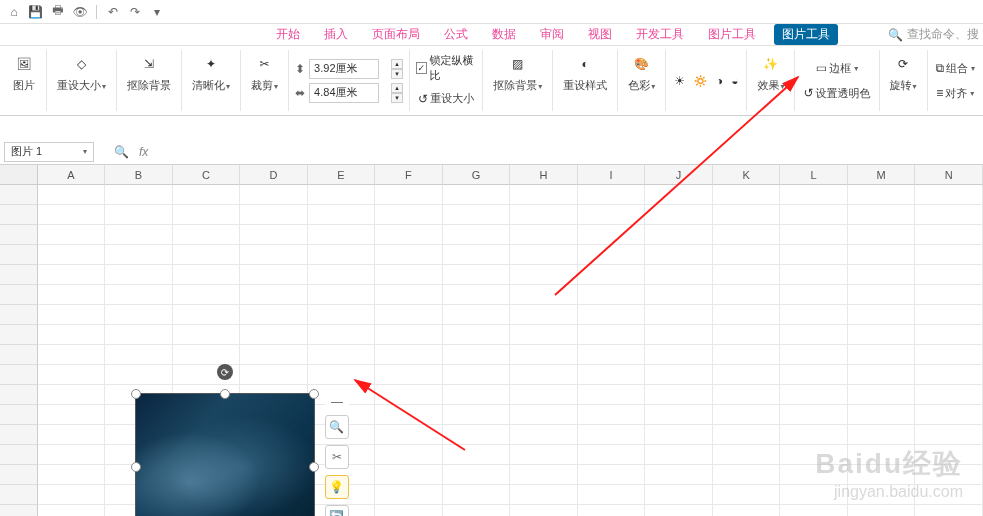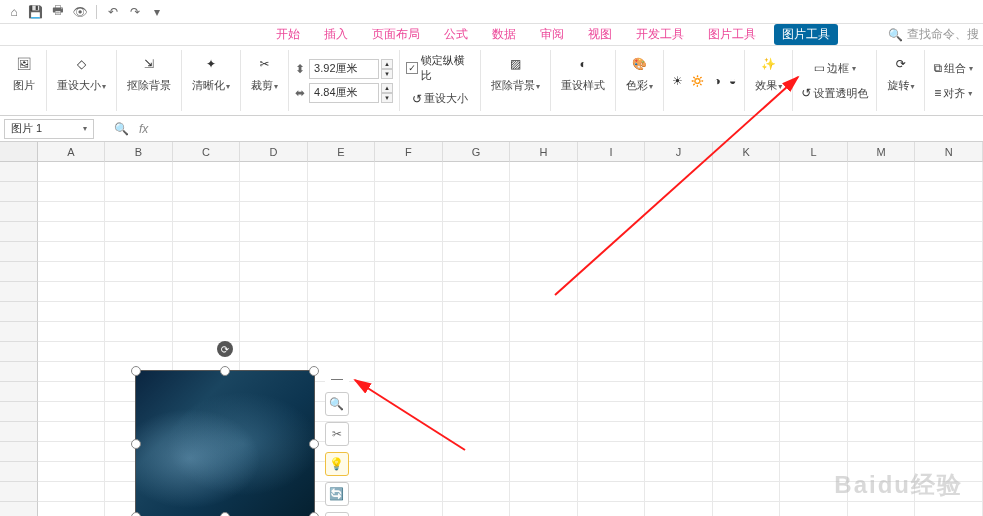--- a/index.html
+++ b/index.html
@@ -17,28 +17,28 @@
     .ribbon { display: flex; height: 70px; background: #fff; border-bottom: 1px solid #d0d0d0; padding: 4px 2px; }
     .ribbon-group { display: flex; flex-direction: column; align-items: center; justify-content: space-between; padding: 0 6px; border-right: 1px solid #e5e5e5; }
     .ribbon-group.no-border { border-right: none; }
     .ribbon-btn-large { display: flex; flex-direction: column; align-items: center; justify-content: center; gap: 2px; padding: 2px 4px; cursor: pointer; }
     .ribbon-btn-large .icon { width: 24px; height: 24px; display: flex; align-items: center; justify-content: center; }
     .ribbon-label { font-size: 11px; color: #444; white-space: nowrap; }
     .ribbon-row { display: flex; align-items: center; gap: 4px; }
     .ribbon-small-btn { display: flex; align-items: center; gap: 2px; cursor: pointer; padding: 2px; }
     .dropdown-arrow { font-size: 8px; color: #666; margin-left: 1px; }
 
-    .size-input { display: flex; align-items: center; gap: 2px; }
+    .size-input { display: flex; align-items: center; gap: 12px; }
     .size-field { width: 70px; height: 20px; border: 1px solid #ccc; padding: 0 4px; font-size: 11px; display: flex; align-items: center; background: #fff; }
     .spinner { display: flex; flex-direction: column; }
     .spinner-btn { width: 12px; height: 10px; border: 1px solid #ccc; font-size: 7px; display: flex; align-items: center; justify-content: center; background: #f5f5f5; cursor: pointer; }
     .checkbox-row { display: flex; align-items: center; gap: 3px; font-size: 11px; }
     .checkbox { width: 12px; height: 12px; border: 1px solid #888; display: flex; align-items: center; justify-content: center; font-size: 9px; color: #333; }
 
-    .name-fx-bar { display: flex; align-items: center; height: 26px; border-bottom: 1px solid #d0d0d0; padding: 0 4px; }
+    .name-fx-bar { display: flex; align-items: center; height: 26px; border-bottom: 1px solid #d0d0d0; padding: 0 4px; margin-top: 23px; }
     .name-box { width: 90px; height: 20px; border: 1px solid #ccc; padding: 0 6px; display: flex; align-items: center; justify-content: space-between; font-size: 11px; }
     .fx-area { display: flex; align-items: center; gap: 10px; margin-left: 20px; color: #888; }
 
     .sheet-area { position: relative; overflow: hidden; }
     .col-headers, .sheet-row { display: flex; }
     .corner-cell { width: 40px; height: 20px; background: #f0f0f0; border-right: 1px solid #ccc; border-bottom: 1px solid #ccc; }
     .col-header { width: 72px; height: 20px; background: #f5f5f5; border-right: 1px solid #ddd; border-bottom: 1px solid #ccc; display: flex; align-items: center; justify-content: center; font-size: 11px; color: #555; }
     .row-header { width: 40px; height: 20px; background: #f5f5f5; border-right: 1px solid #ccc; border-bottom: 1px solid #ddd; display: flex; align-items: center; justify-content: center; font-size: 11px; color: #555; }
     .cell { width: 72px; height: 20px; border-right: 1px solid #e8e8e8; border-bottom: 1px solid #e8e8e8; }
 
@@ -49,21 +49,21 @@
     .h-ml { left: -5px; top: 50%; margin-top: -5px; } .h-mr { right: -5px; top: 50%; margin-top: -5px; }
     .h-bl { left: -5px; bottom: -5px; } .h-bm { left: 50%; bottom: -5px; margin-left: -5px; } .h-br { right: -5px; bottom: -5px; }
     .rotate-handle { position: absolute; left: 50%; top: -30px; margin-left: -8px; width: 16px; height: 16px; background: #555; border-radius: 50%; display: flex; align-items: center; justify-content: center; color: #fff; font-size: 10px; }
 
     .float-toolbar { position: absolute; left: 325px; top: 230px; display: flex; flex-direction: column; gap: 6px; }
     .float-btn { width: 24px; height: 24px; border: 1px solid #ccc; background: #fff; border-radius: 3px; display: flex; align-items: center; justify-content: center; cursor: pointer; color: #666; font-size: 12px; }
     .float-btn.highlight { border-color: #f0c040; background: #fffbe8; }
 
     .arrow-svg { position: absolute; pointer-events: none; }
     .watermark { position: absolute; right: 20px; bottom: 15px; color: rgba(180,180,180,0.5); font-size: 16px; text-align: right; }
-    .watermark .big { font-size: 24px; font-weight: bold; letter-spacing: 2px; }
+    .watermark .big { font-size: 28px; font-weight: bold; letter-spacing: 2px; }
   </style>
 </head>
 <body>
 
 <div class="quick-access">
   <span class="qa-icon">⌂</span>
   <span class="qa-icon">💾</span>
   <span class="qa-icon">🖶</span>
   <span class="qa-icon">👁</span>
   <span class="qa-sep"></span>
@@ -581,13 +581,14 @@
       <marker id="ah" markerWidth="10" markerHeight="10" refX="8" refY="3" orient="auto">
         <path d="M0,0 L9,3 L0,6 Z" fill="#ff1a1a"></path>
       </marker>
     </defs>
   <line x1="555" y1="295" x2="798" y2="77" stroke="#ff1a1a" stroke-width="2" marker-end="url(#ah)"></line>
   <line x1="465" y1="450" x2="355" y2="380" stroke="#ff1a1a" stroke-width="2" marker-end="url(#ah)"></line>
 </svg>
 
 <div class="watermark">
   <div class="big">Baidu经验</div>
+  <div>jingyan.baidu.com</div>
 </div>
 
 </body></html>

